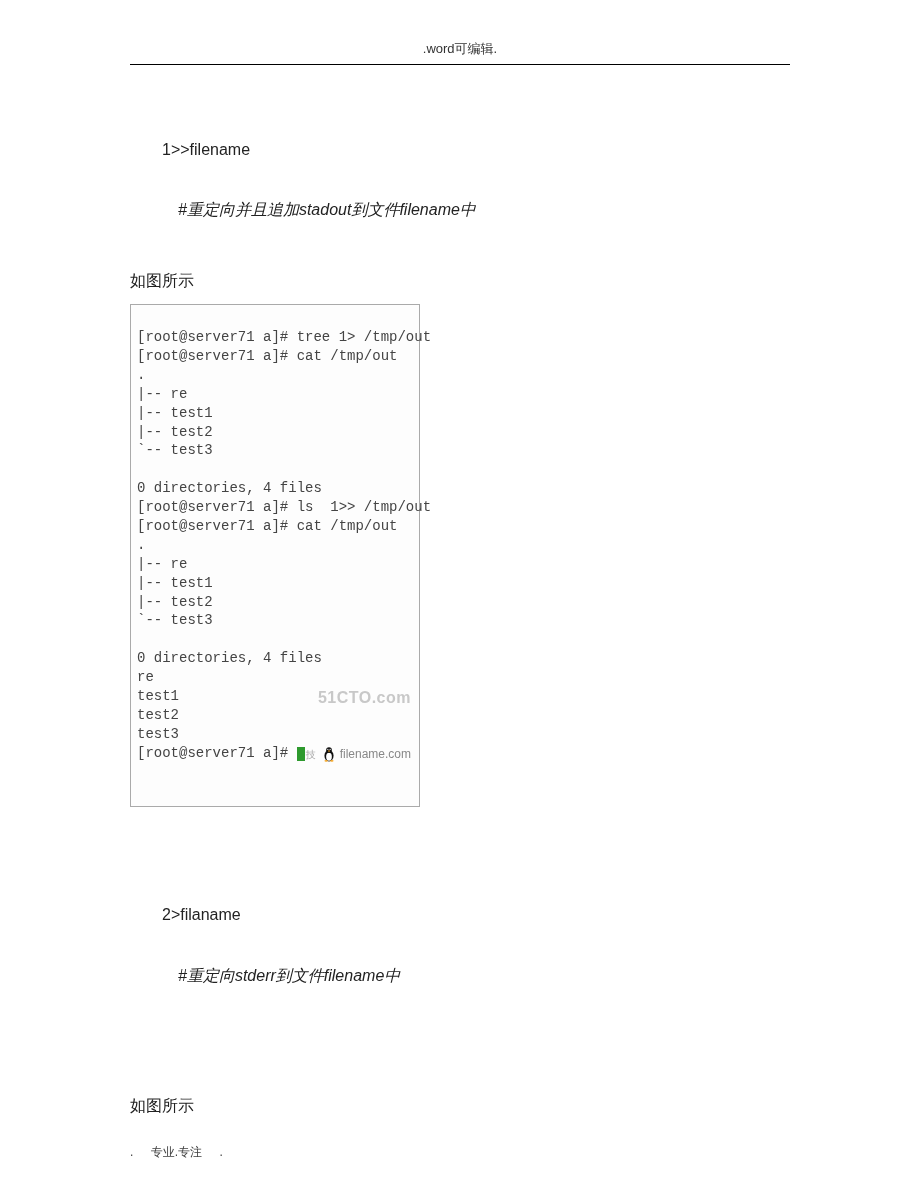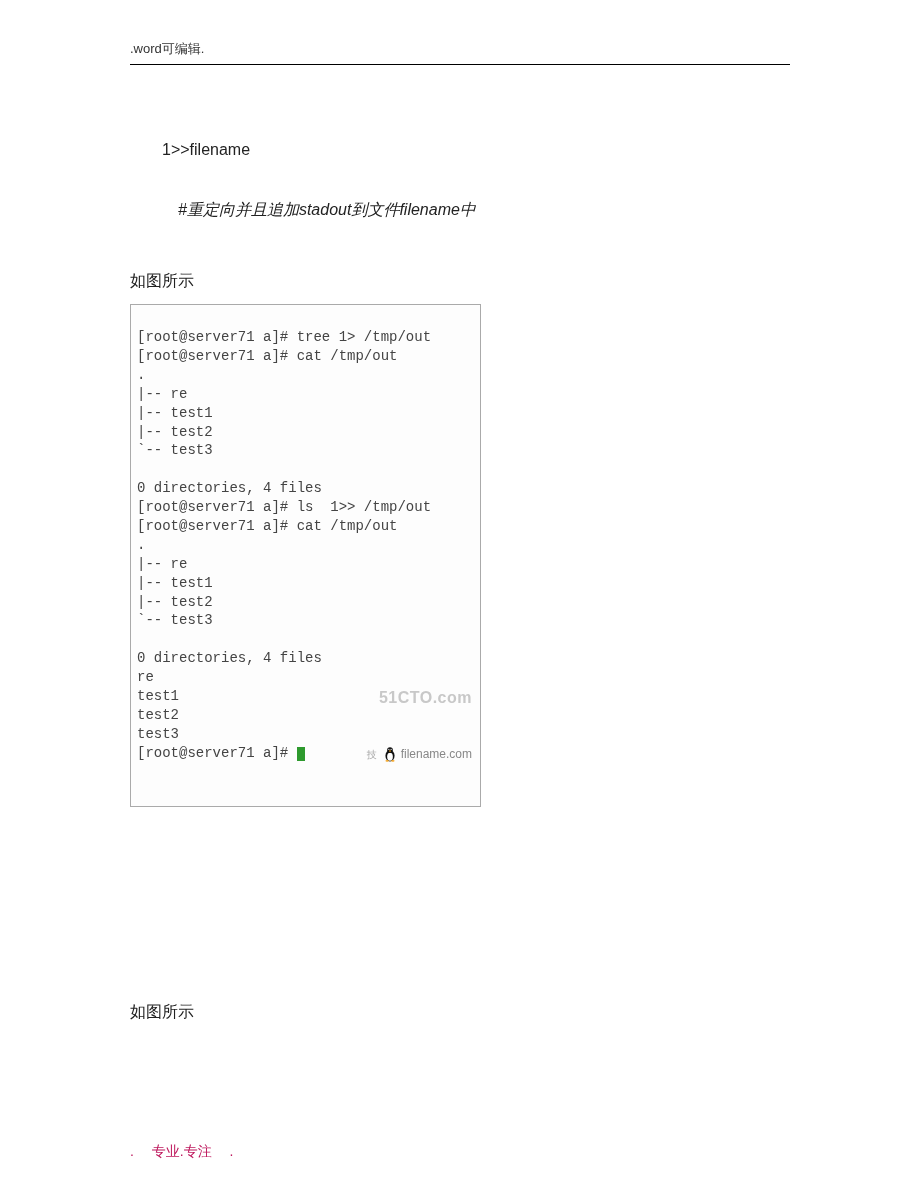--- a/index.html
+++ b/index.html
@@ -8,21 +8,21 @@
     height: 1191px;
     background: #ffffff;
     font-family: "Microsoft YaHei", "SimSun", Arial, sans-serif;
     color: #000;
     position: relative;
   }
   .page {
     padding: 40px 130px 0 130px;
   }
   .header-label {
-    text-align: left;
+    text-align: center;
     font-size: 13px;
     color: #333;
     padding-bottom: 6px;
   }
   .header-rule {
     border: none;
     border-top: 1px solid #000;
     margin-bottom: 70px;
   }
   .content-block {
@@ -38,21 +38,21 @@
     border: 1px solid #aaa;
     background: #fdfdfd;
     font-family: "Courier New", monospace;
     font-size: 14px;
     line-height: 1.35;
     color: #444;
     padding: 4px 6px 6px 6px;
     position: relative;
     white-space: pre;
     margin-top: 8px;
-    width: 351px;
+    width: 290px;
   }
   .cursor {
     display: inline-block;
     width: 8px;
     height: 14px;
     background: #2e9a2e;
     vertical-align: text-bottom;
   }
   .watermark {
     position: absolute;
@@ -78,22 +78,22 @@
   .wm-bottom .cn { font-size: 10px; color: #aaa; margin-right: 2px; }
   .penguin {
     width: 14px;
     height: 16px;
     display: inline-block;
   }
   .footer {
     position: absolute;
     bottom: 30px;
     left: 130px;
-    font-size: 14px;
-    color: #be185d;
+    font-size: 12px;
+    color: #404040;
   }
   .footer .dot { margin: 0 14px 0 0; }
   .footer .mid { margin: 0 14px; }
 </style>
 </head>
 <body>
 
 <div class="page">
 
   <div class="header-label">.word可编辑.</div>
@@ -147,21 +147,23 @@
             <ellipse cx="7" cy="26" rx="3" ry="1.5" fill="#f5a623"></ellipse>
             <ellipse cx="17" cy="26" rx="3" ry="1.5" fill="#f5a623"></ellipse>
           </svg>
           <span>filename.com</span>
         </div>
       </div>
     </div>
 
     <div style="height:60px;"></div>
 
+    <div class="indent-1">2&gt;filaname</div>
     <div class="para-gap"></div>
+    <div class="indent-2">#重定向stderr到文件filename中</div>
     <div class="para-gap"></div>
     <div class="para-gap"></div>
 
     <div class="section-gap"></div>
 
     <div>如图所示</div>
 
   </div>
 </div>
 

